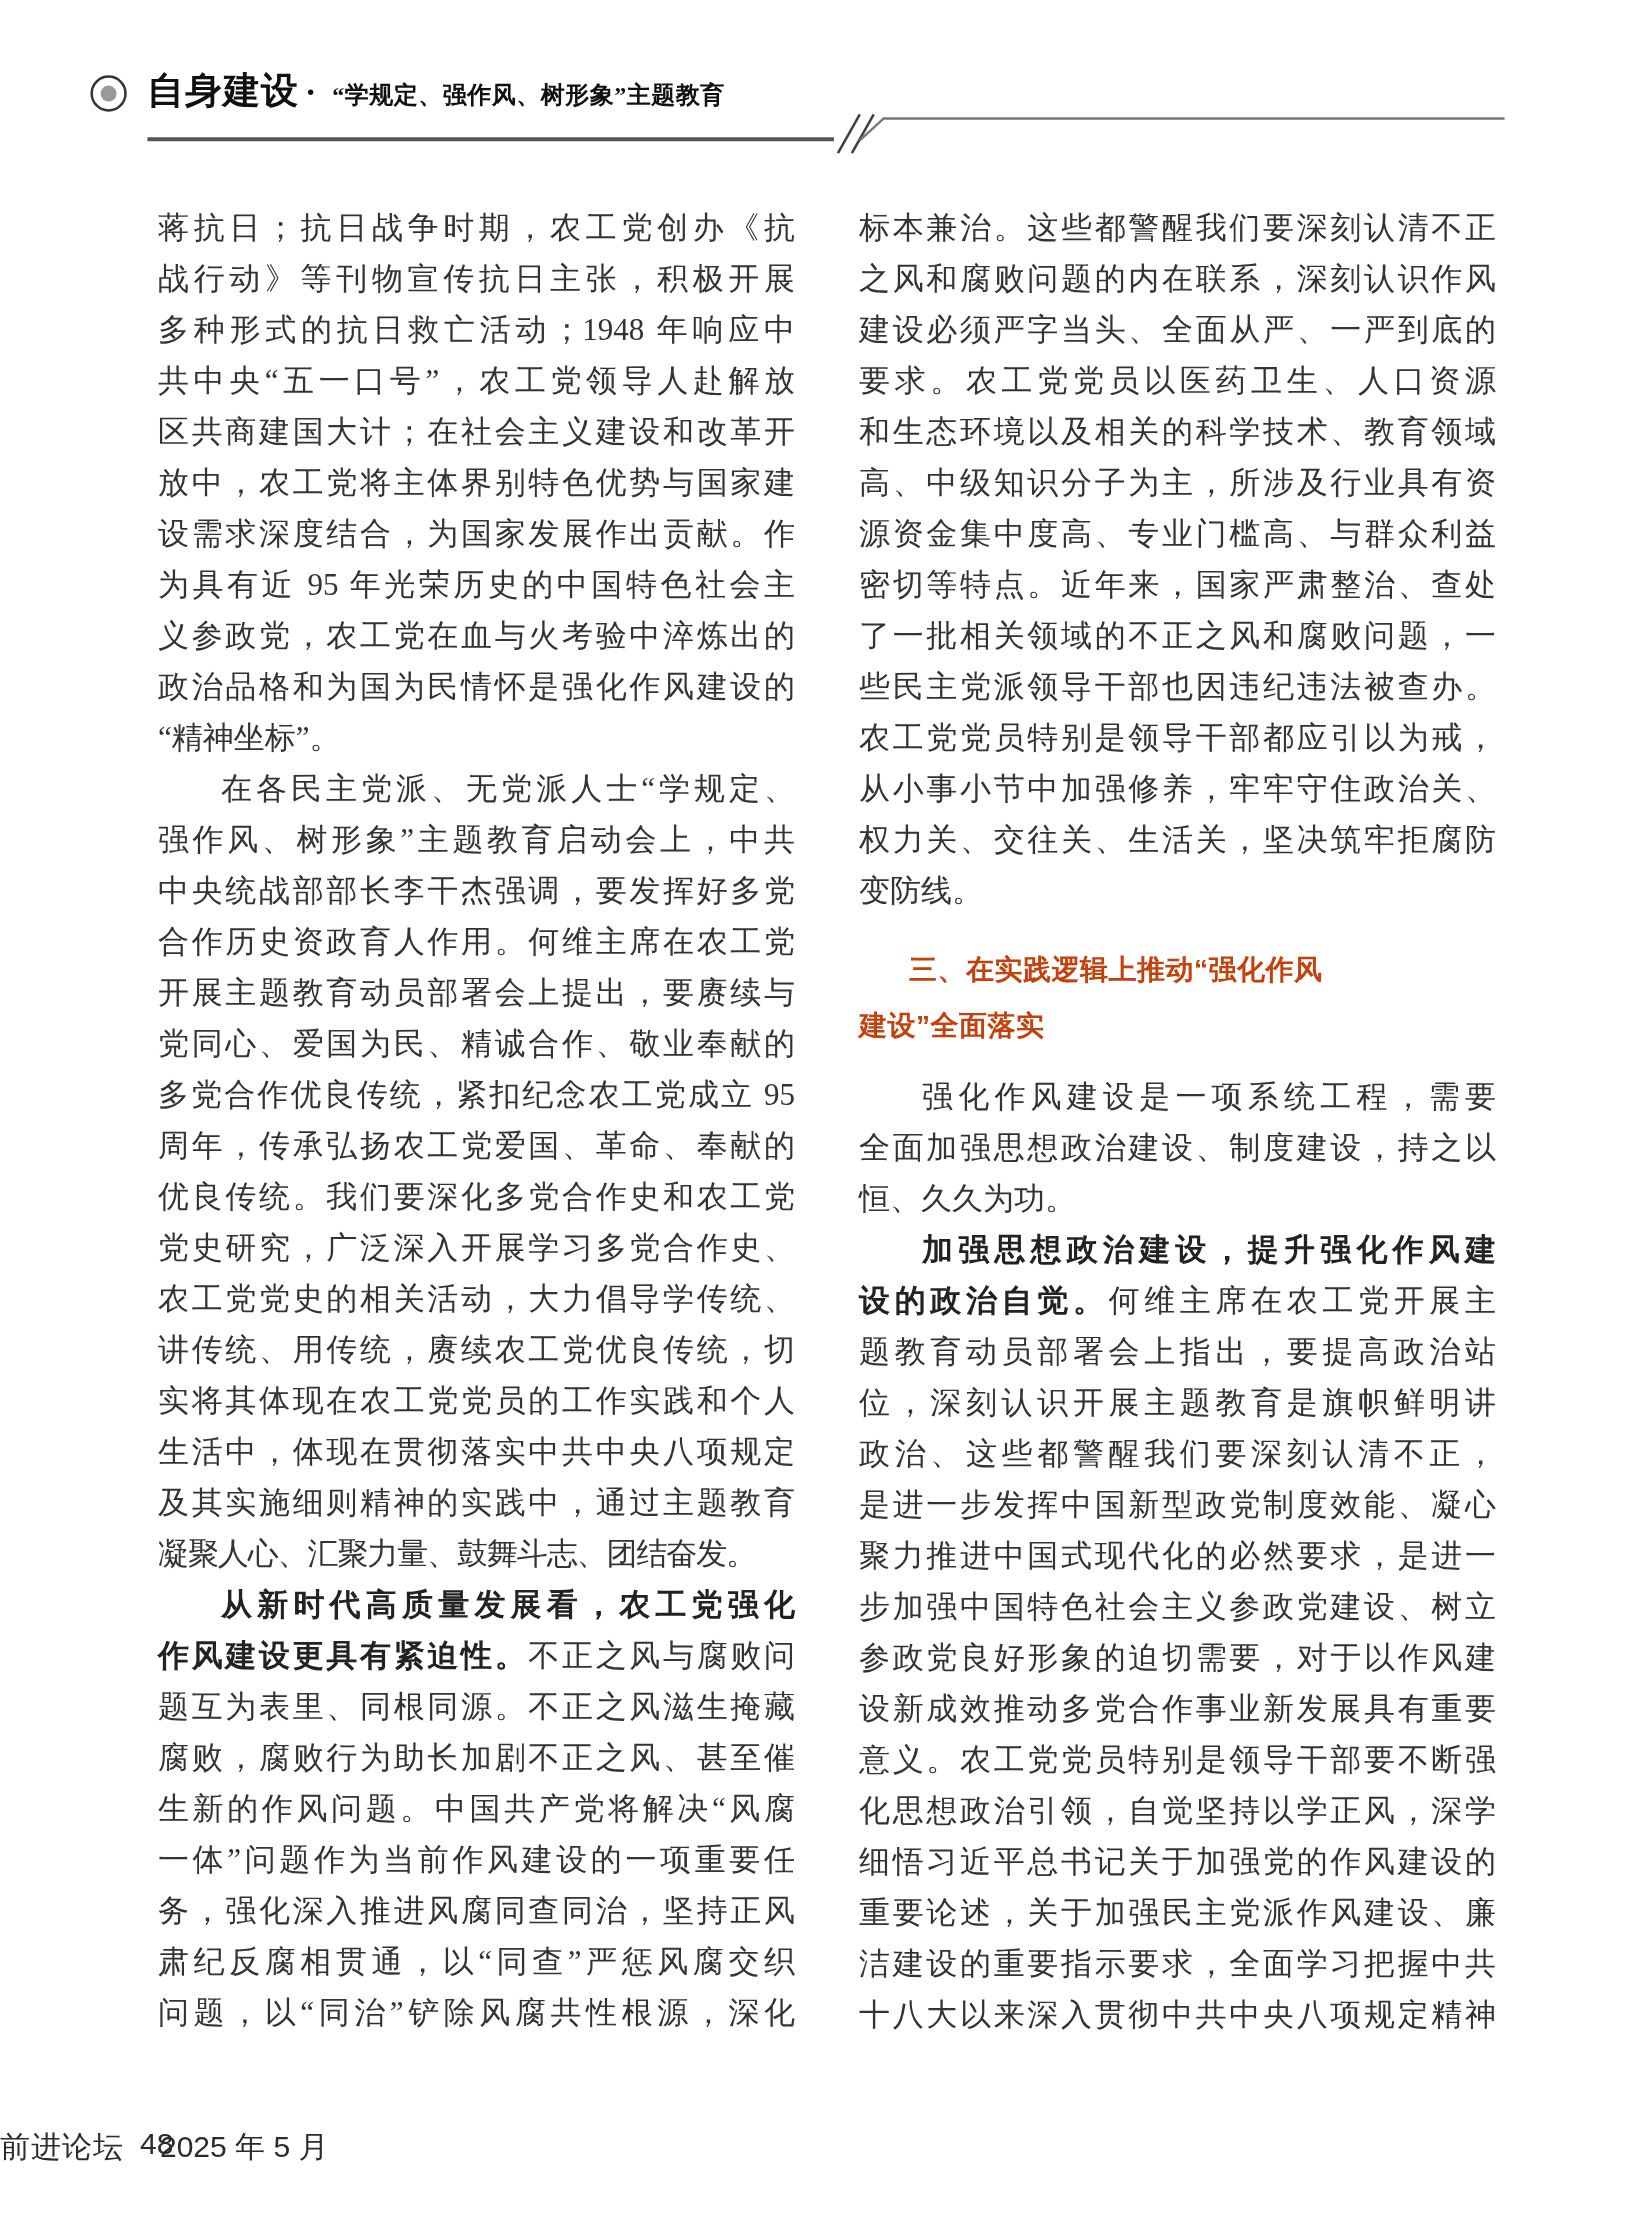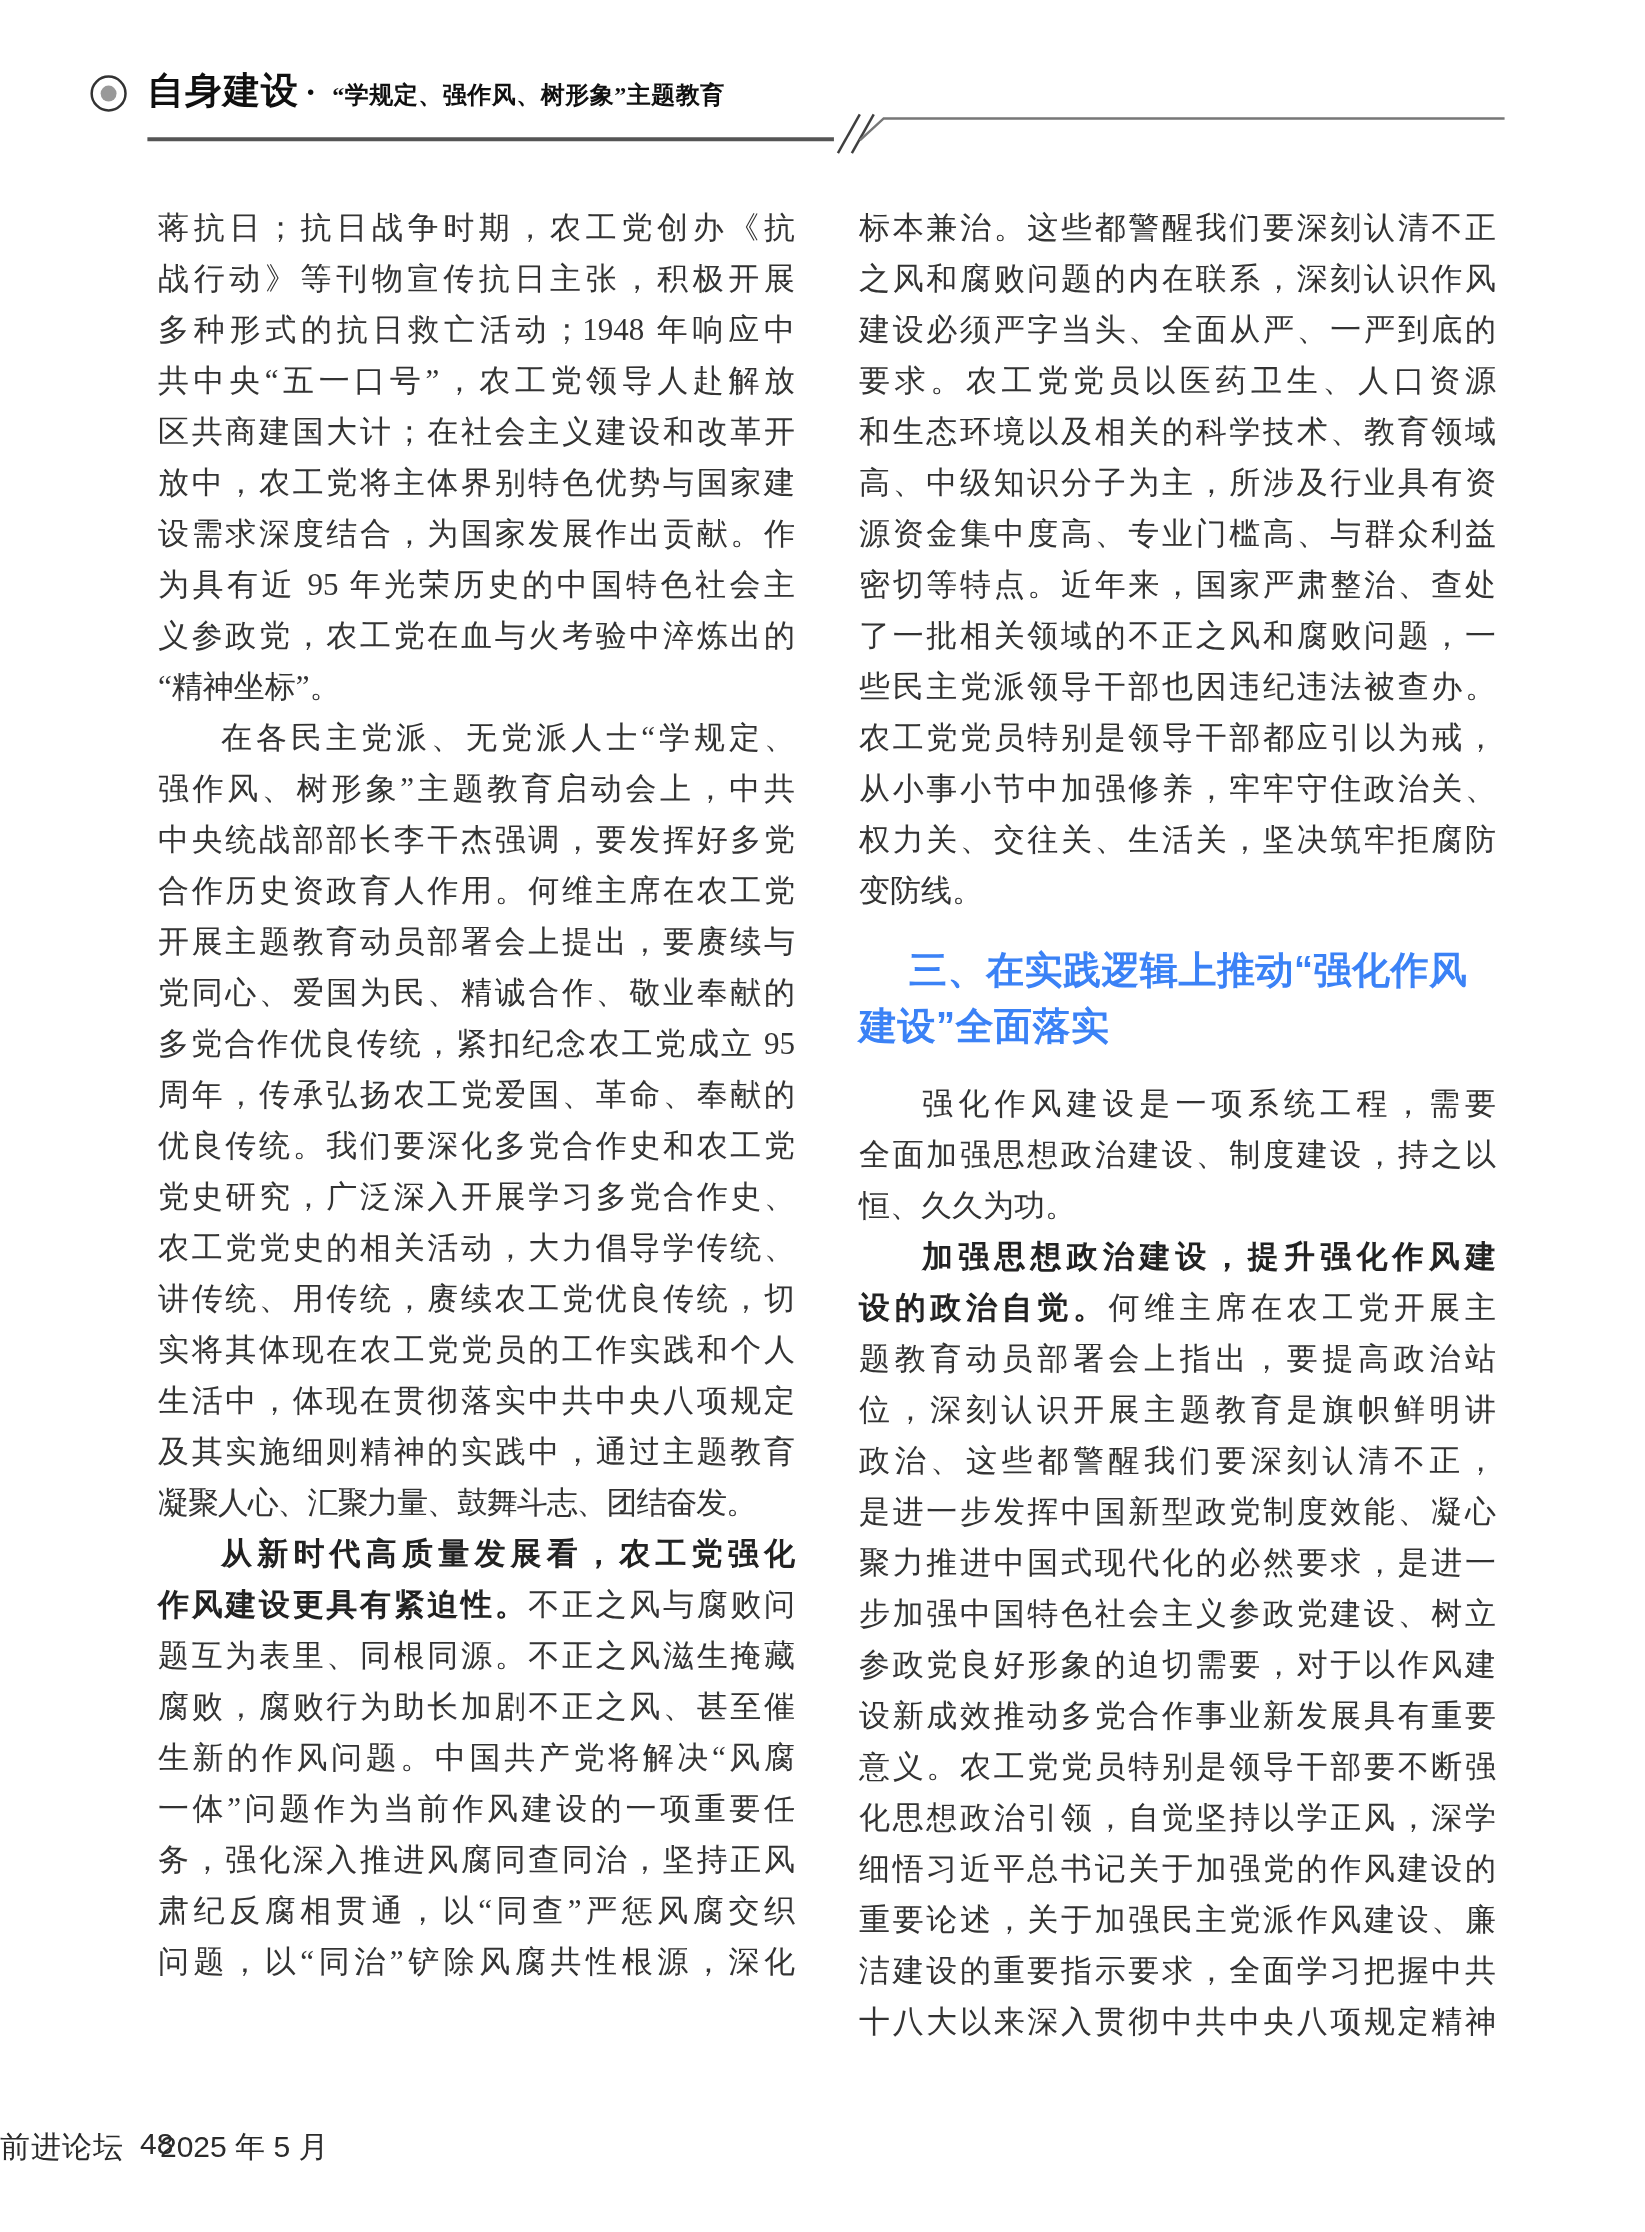--- a/index.html
+++ b/index.html
@@ -19,22 +19,22 @@
   .col-left{left:158px;}
   .col-right{left:859px;}
   .line{font-size:31px;line-height:51px;height:51px;color:#333;
         text-align:justify;text-align-last:justify;}
   .line.end{text-align-last:left;}
   .line.indent{text-indent:63px;}
   .line.tight{letter-spacing:-1.1px;}
   .line.bold, .b{font-weight:700;color:#222;}
 
   
-  .sec-heading{margin:26px 0 24px 0;font-family:"Liberation Sans",sans-serif;
-               font-weight:700;font-size:38px;line-height:56px;color:#3b82f6;letter-spacing:0.5px;}
+  .sec-heading{margin:26px 0 17px 0;font-family:"Liberation Sans",sans-serif;
+               font-weight:700;font-size:28px;line-height:56px;color:#c2410c;letter-spacing:0.5px;}
   .sec-heading .hl1{display:block;padding-left:50px;}
   .sec-heading .hl2{display:block;}
 
   
   .ftr{position:absolute;left:0;top:2127px;width:1646px;height:46px;
        font-family:"Liberation Sans",sans-serif;font-size:30px;color:#2b2b2b;}
   .ftr-page{position:absolute;left:140px;top:0;}
   .ftr-center{position:absolute;left:0;top:0;width:1646px;text-align:left;}
   .ftr-journal{letter-spacing:1px;}
   .ftr-gap{display:inline-block;width:36px;}
@@ -61,20 +61,21 @@
   <section class="col col-left" id="col-left">
       <div class="line">蒋抗日；抗日战争时期，农工党创办《抗</div>
       <div class="line">战行动》等刊物宣传抗日主张，积极开展</div>
       <div class="line">多种形式的抗日救亡活动；1948 年响应中</div>
       <div class="line">共中央“五一口号”，农工党领导人赴解放</div>
       <div class="line">区共商建国大计；在社会主义建设和改革开</div>
       <div class="line">放中，农工党将主体界别特色优势与国家建</div>
       <div class="line">设需求深度结合，为国家发展作出贡献。作</div>
       <div class="line">为具有近 95 年光荣历史的中国特色社会主</div>
       <div class="line">义参政党，农工党在血与火考验中淬炼出的</div>
+      <div class="line">政治品格和为国为民情怀是强化作风建设的</div>
       <div class="line end">“精神坐标”。</div>
       <div class="line indent">在各民主党派、无党派人士“学规定、</div>
       <div class="line">强作风、树形象”主题教育启动会上，中共</div>
       <div class="line">中央统战部部长李干杰强调，要发挥好多党</div>
       <div class="line">合作历史资政育人作用。何维主席在农工党</div>
       <div class="line">开展主题教育动员部署会上提出，要赓续与</div>
       <div class="line">党同心、爱国为民、精诚合作、敬业奉献的</div>
       <div class="line">多党合作优良传统，紧扣纪念农工党成立 95</div>
       <div class="line">周年，传承弘扬农工党爱国、革命、奉献的</div>
       <div class="line">优良传统。我们要深化多党合作史和农工党</div>

